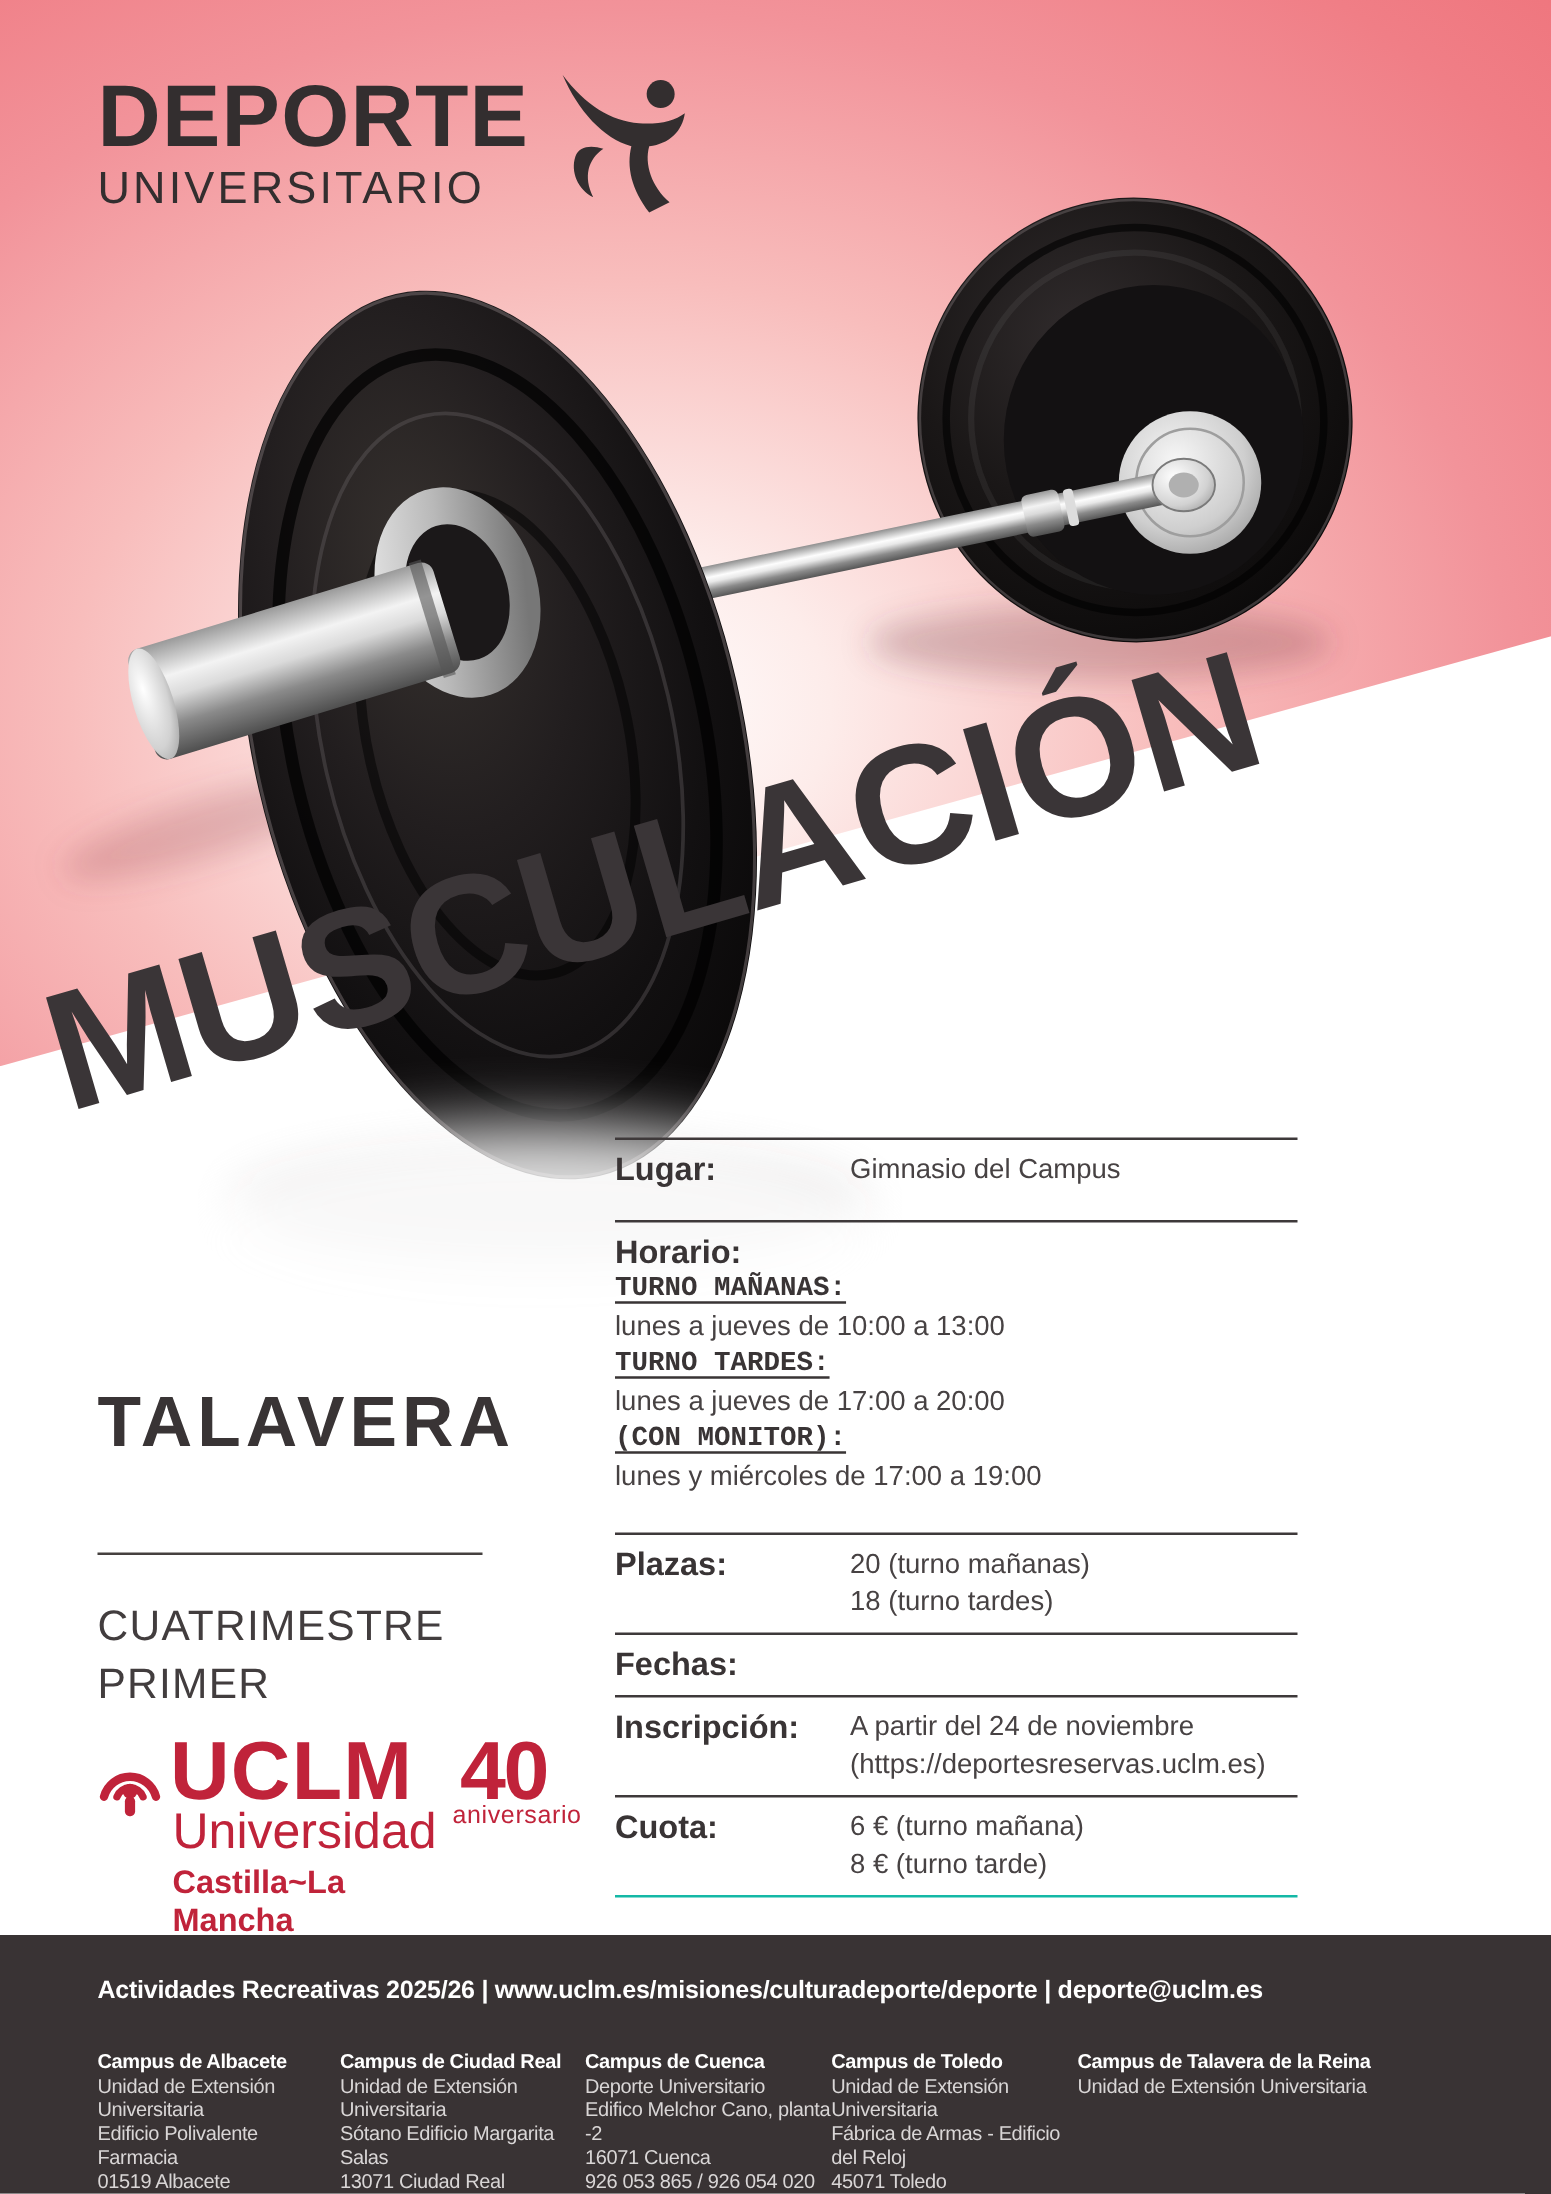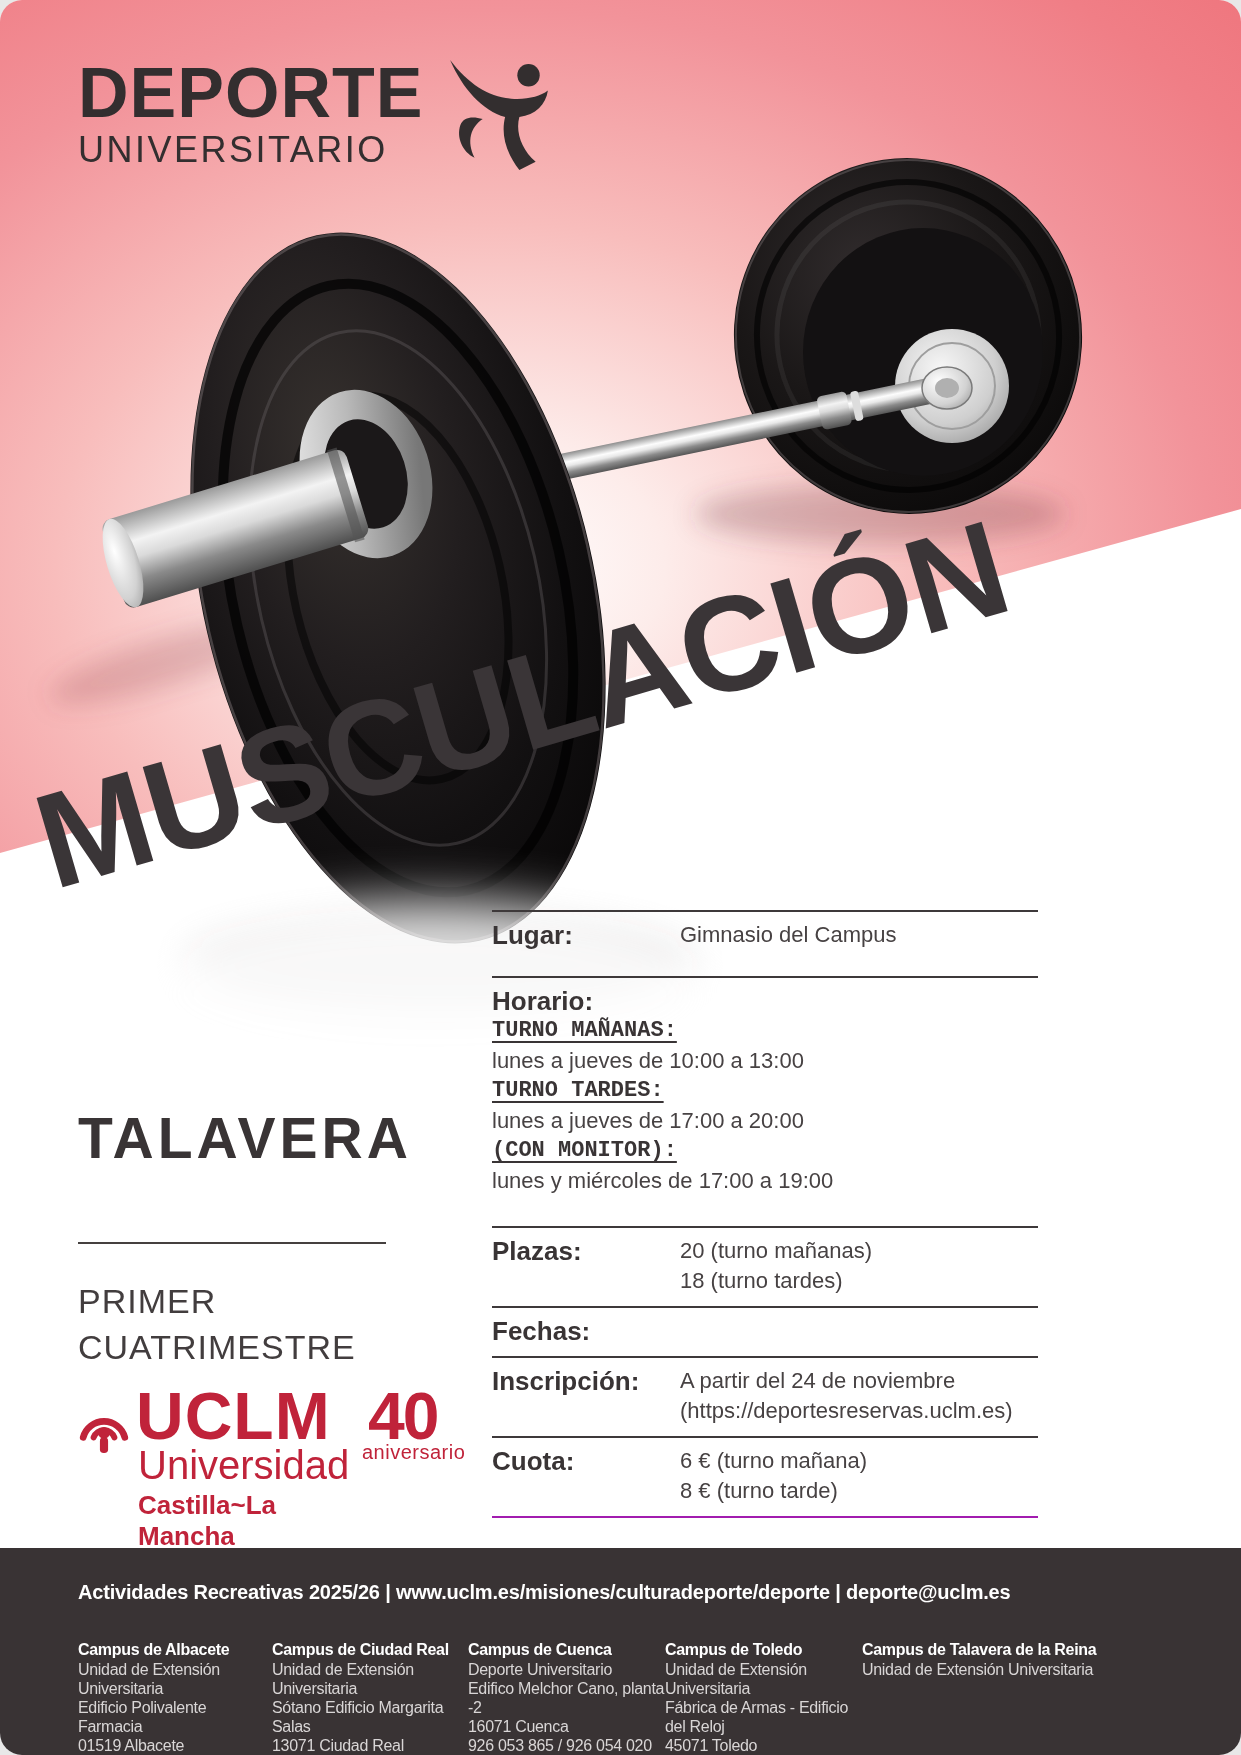--- a/index.html
+++ b/index.html
@@ -1,20 +1,19 @@
 <!DOCTYPE html>
 <html><head>
 <meta charset="utf-8">
 <style>
   html,body{margin:0;padding:0;background:#e8e8e8;}
   .poster{
     position:relative; width:1241px; height:1755px; margin:0 auto;
     background:#ffffff; overflow:hidden;
     font-family:"Liberation Sans","DejaVu Sans",sans-serif;
-    border-radius:22px;
     -webkit-font-smoothing:antialiased;
   }
   
   .bg-pink{
     position:absolute; left:0; top:0; width:1241px; height:860px;
     clip-path:polygon(0 0,1241px 0,1241px 509px,0 853px);
     background:radial-gradient(1050px 820px at 40% 66%,
        #fffefe 0%, #fdecea 16%, #f8bdbc 42%, #f2939a 68%, #f07e86 88%, #ef767e 100%);
   }
   
@@ -40,21 +39,21 @@
   .uclm{position:absolute; left:0; top:0; color:#c0233a;}
   .uclm-icon{position:absolute; left:78px; top:1392px; width:52px; height:64px;}
   .uclm-acronym{position:absolute; left:136px; top:1378px; font-size:66px; font-weight:800; letter-spacing:1px; color:#c0233a;}
   .uclm-40{position:absolute; left:368px; top:1378px; font-size:66px; font-weight:800; letter-spacing:-2px; color:#c0233a;}
   .uclm-aniv{position:absolute; left:362px; top:1441px; font-size:20px; letter-spacing:0.5px; color:#c0233a;}
   .uclm-univ{position:absolute; left:138px; top:1443px; font-size:40px; font-weight:400; color:#c0233a;}
   .uclm-region{position:absolute; left:138px; top:1490px; font-size:26px; font-weight:700; color:#c0233a;}
   
   .info-table{
     position:absolute; left:492px; top:910px; width:546px;
-    border-bottom:2px solid #a21caf;
+    border-bottom:2px solid #14b8a6;
   }
   .itrow{display:flex; border-top:2px solid #3e393a; padding:8px 0 10px;}
   .itrow.lugar{padding-bottom:26px;}
   .itrow.horario{padding-bottom:30px;flex-direction:column;}
   .itlabel{width:188px; font-weight:700; font-size:26px; line-height:30px; color:#393435;}
   .itvalue{flex:1; font-size:22px; line-height:30px; color:#474243;}
   .vline{min-height:30px;}
   .hline{font-weight:700; color:#393435; text-decoration:underline; text-decoration-thickness:2px; text-underline-offset:5px;font-family:Liberation Mono, monospace;}
   
   .footer{position:absolute; left:0; top:1548px; width:1241px; height:221px; background:#393334; color:#fff;}
@@ -177,22 +176,22 @@
     </g>
   </svg>
 
   <div class="headline">MUSCULACIÓN</div>
 
   <div class="sede">
     <div class="sede-name">TALAVERA</div>
   </div>
   <div class="sede-rule"></div>
   <div class="term">
+    <div>CUATRIMESTRE</div>
     <div>PRIMER</div>
-    <div>CUATRIMESTRE</div>
   </div>
 
   <div class="uclm">
     <svg class="uclm-icon" viewBox="0 0 70 80">
       <g fill="none" stroke="#c0233a" stroke-linecap="round">
         <path d="M7,58 A29,29 0 0 1 63,58" stroke-width="9"></path>
         <path d="M21,58 A15,15 0 0 1 49,58" stroke-width="8"></path>
       </g>
       <circle cx="35" cy="52" r="8" fill="#c0233a"></circle>
       <rect x="29.5" y="58" width="11" height="21" rx="5" fill="#c0233a"></rect>

